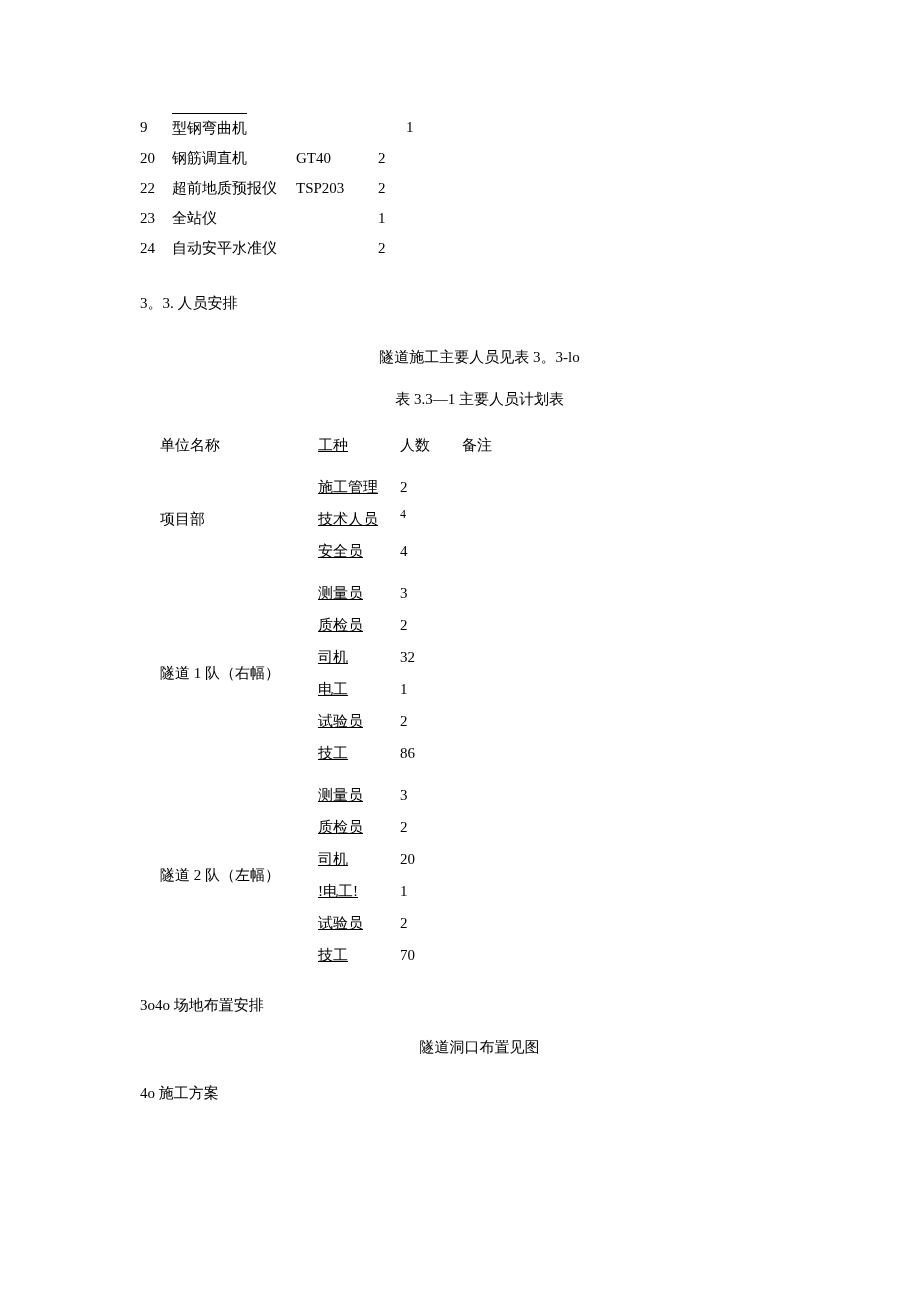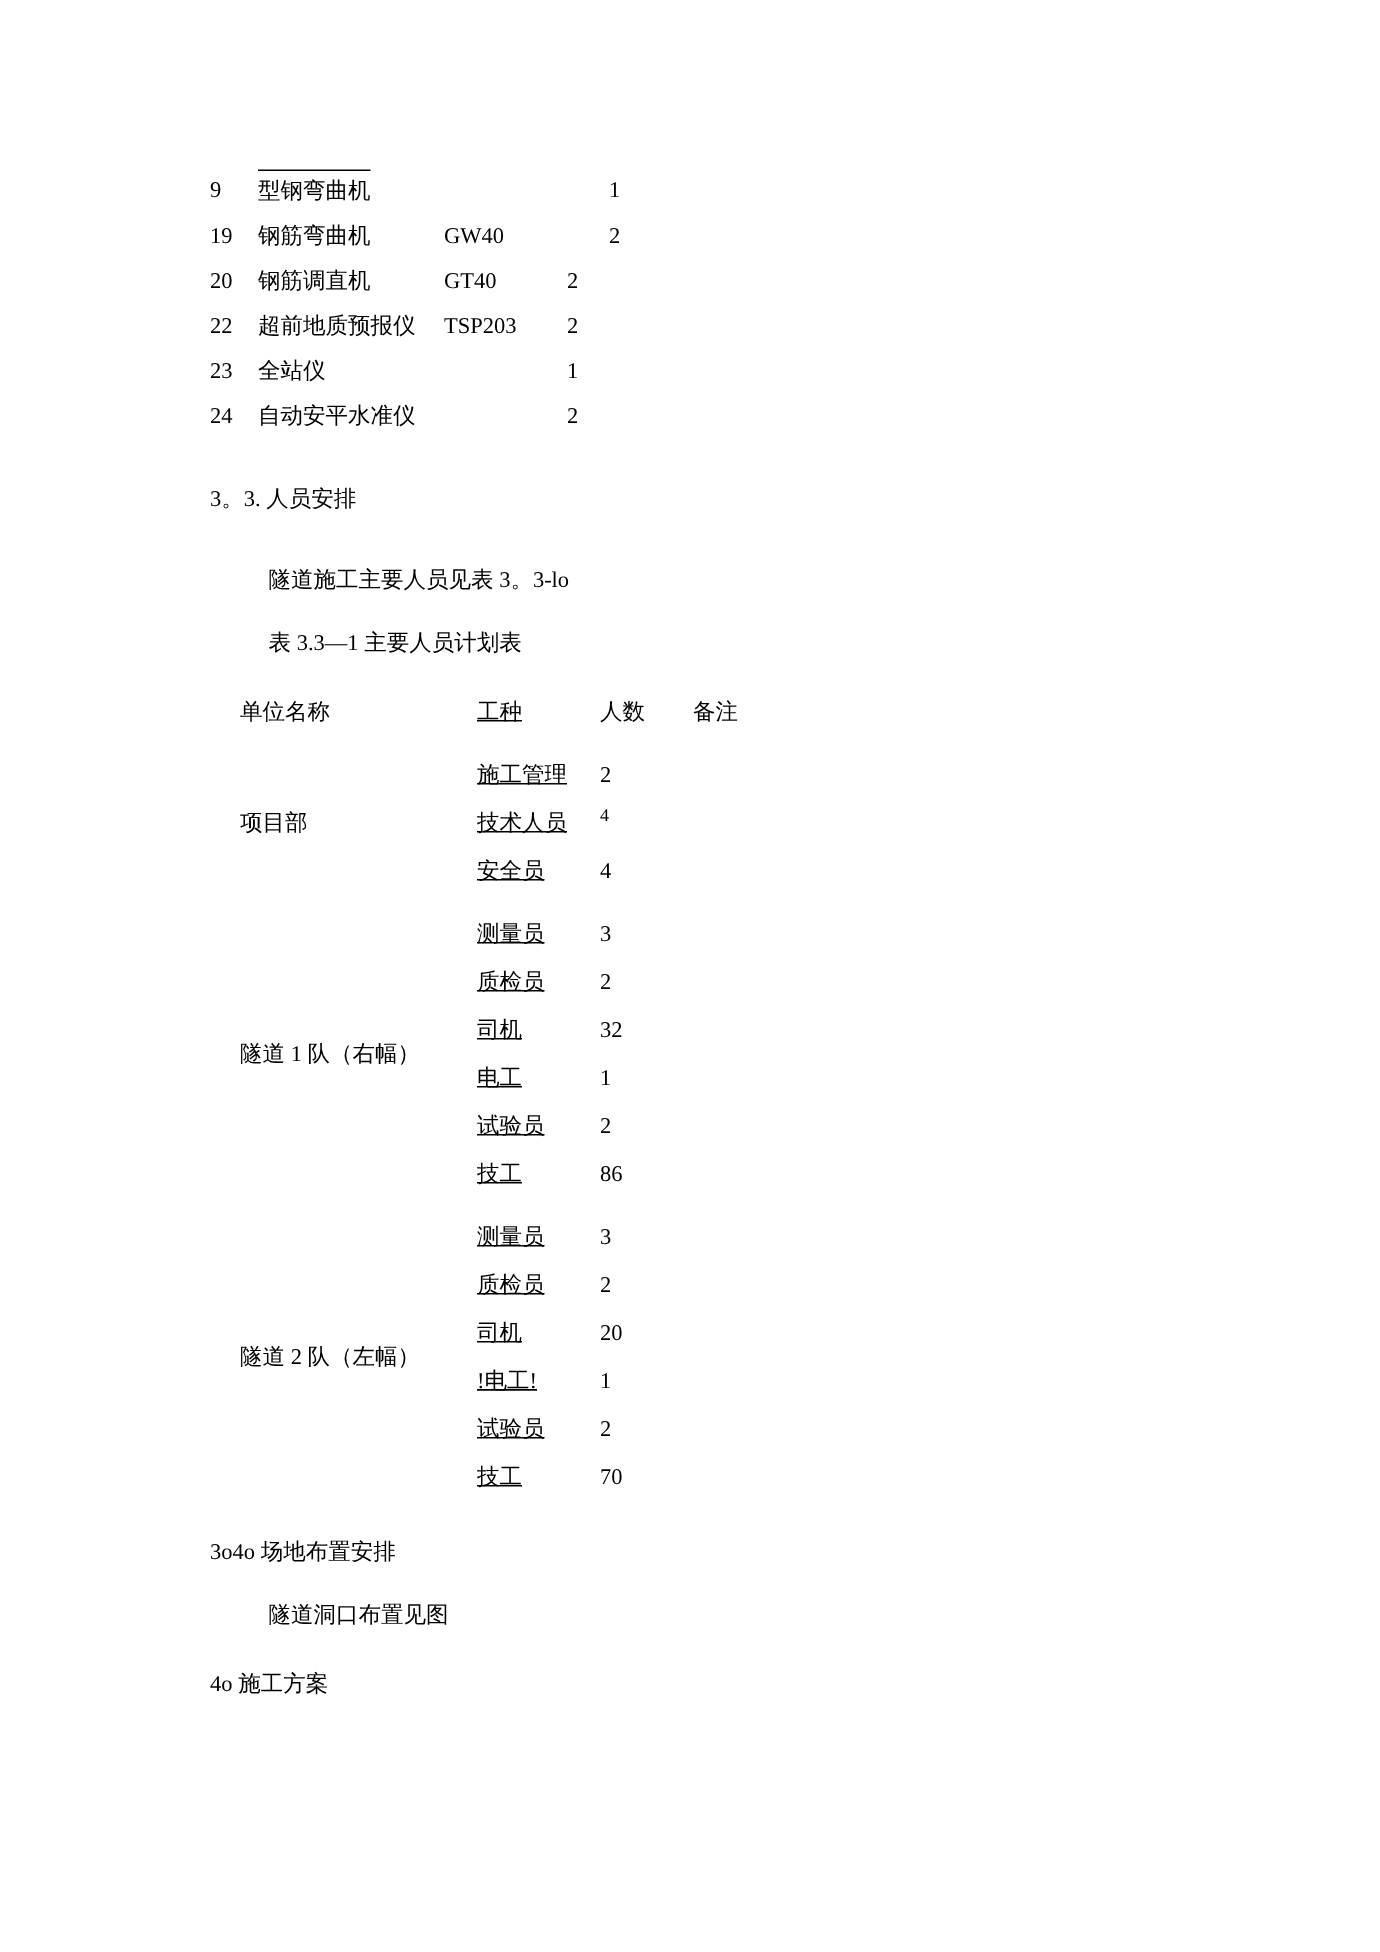--- a/index.html
+++ b/index.html
@@ -37,20 +37,21 @@
     }
     .section-head {
       margin-top: 28px;
       margin-bottom: 30px;
       font-size: 15px;
     }
     .para-indent {
       text-indent: 2.6em;
       margin-top: 18px;
       margin-bottom: 18px;
+      text-align: center;
     }
     .pers-table {
       border-collapse: collapse;
       margin-top: 8px;
       margin-left: 20px;
     }
     .pers-table td, .pers-table th {
       padding: 4px 0;
       text-align: left;
       vertical-align: middle;
@@ -69,26 +70,20 @@
 </head>
 <body>
 
 <table class="equip-table">
   <tbody id="equip-body">
       <tr class="underline-top">
         <td class="col-idx">9</td>
         <td class="col-name"><span>型钢弯曲机</span></td>
         <td class="col-model"><span></span></td>
         <td class="col-qty" style="padding-left: 28px;">1</td>
-      </tr>
-      <tr>
-        <td class="col-idx">19</td>
-        <td class="col-name"><span>钢筋弯曲机</span></td>
-        <td class="col-model"><span>GW40</span></td>
-        <td class="col-qty" style="padding-left: 28px;">2</td>
       </tr>
       <tr>
         <td class="col-idx">20</td>
         <td class="col-name"><span>钢筋调直机</span></td>
         <td class="col-model"><span>GT40</span></td>
         <td class="col-qty">2</td>
       </tr>
       <tr>
         <td class="col-idx">22</td>
         <td class="col-name"><span>超前地质预报仪</span></td>

